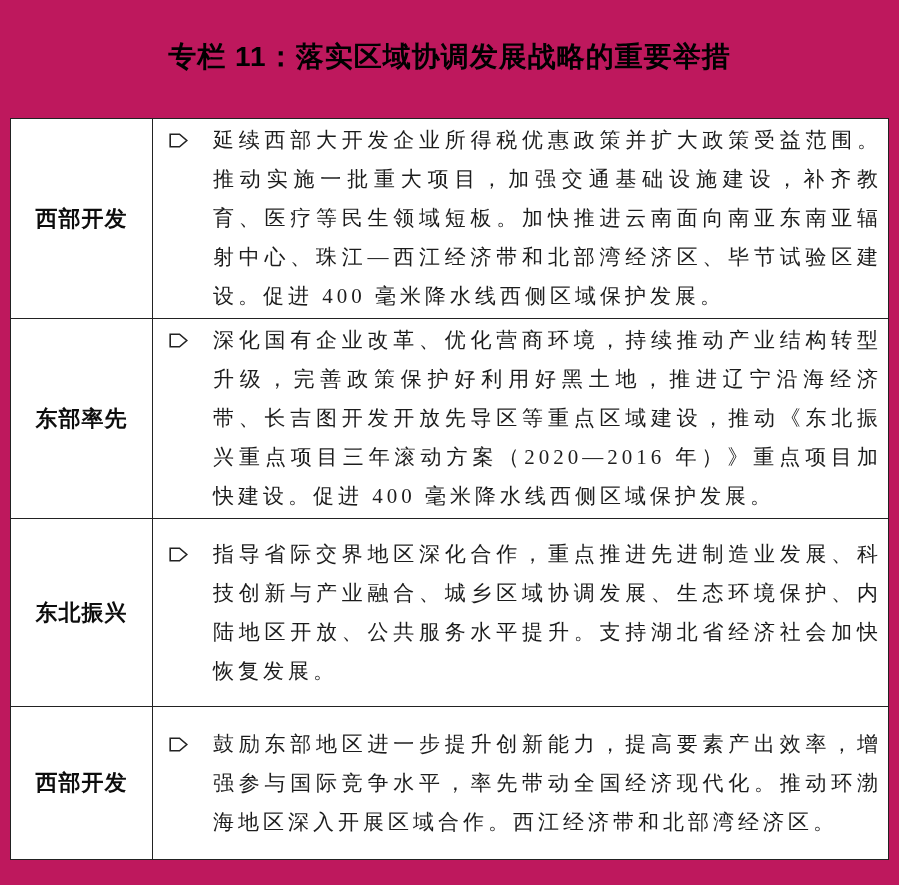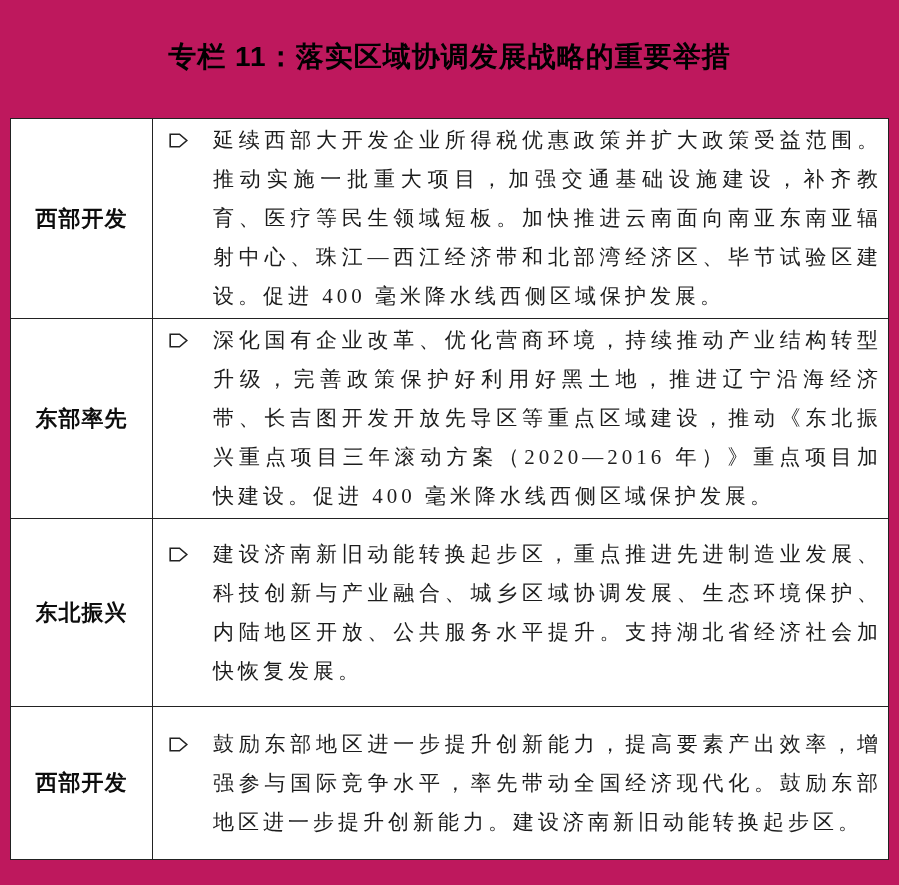--- a/index.html
+++ b/index.html
@@ -120,34 +120,34 @@
 
       <tr class="row-3">
         <th class="label-cell">东北振兴</th>
         <td class="content-cell">
           <div class="content-inner">
             <span class="bullet">
               <svg width="19" height="15" viewBox="0 0 19 15" xmlns="http://www.w3.org/2000/svg">
                 <path d="M1.2 1.2 H10.5 L17.8 7.5 L10.5 13.8 H1.2 Z" fill="none" stroke="#222222" stroke-width="1.6" stroke-linejoin="miter"></path>
               </svg>
             </span>
-            <p class="content-text">建设济南新旧动能转换起步区，重点推进先进制造业发展、科技创新与产业融合、城乡区域协调发展、生态环境保护、内陆地区开放、公共服务水平提升。支持湖北省经济社会加快恢复发展。</p>
+            <p class="content-text">指导省际交界地区深化合作，重点推进先进制造业发展、科技创新与产业融合、城乡区域协调发展、生态环境保护、内陆地区开放、公共服务水平提升。支持湖北省经济社会加快恢复发展。</p>
           </div>
         </td>
       </tr>
 
       <tr class="row-4">
         <th class="label-cell">西部开发</th>
         <td class="content-cell">
           <div class="content-inner">
             <span class="bullet">
               <svg width="19" height="15" viewBox="0 0 19 15" xmlns="http://www.w3.org/2000/svg">
                 <path d="M1.2 1.2 H10.5 L17.8 7.5 L10.5 13.8 H1.2 Z" fill="none" stroke="#222222" stroke-width="1.6" stroke-linejoin="miter"></path>
               </svg>
             </span>
-            <p class="content-text">鼓励东部地区进一步提升创新能力，提高要素产出效率，增强参与国际竞争水平，率先带动全国经济现代化。鼓励东部地区进一步提升创新能力。建设济南新旧动能转换起步区。</p>
+            <p class="content-text">鼓励东部地区进一步提升创新能力，提高要素产出效率，增强参与国际竞争水平，率先带动全国经济现代化。推动环渤海地区深入开展区域合作。西江经济带和北部湾经济区。</p>
           </div>
         </td>
       </tr>
     </tbody>
   </table>
 
 </div>
 
 </body></html>

